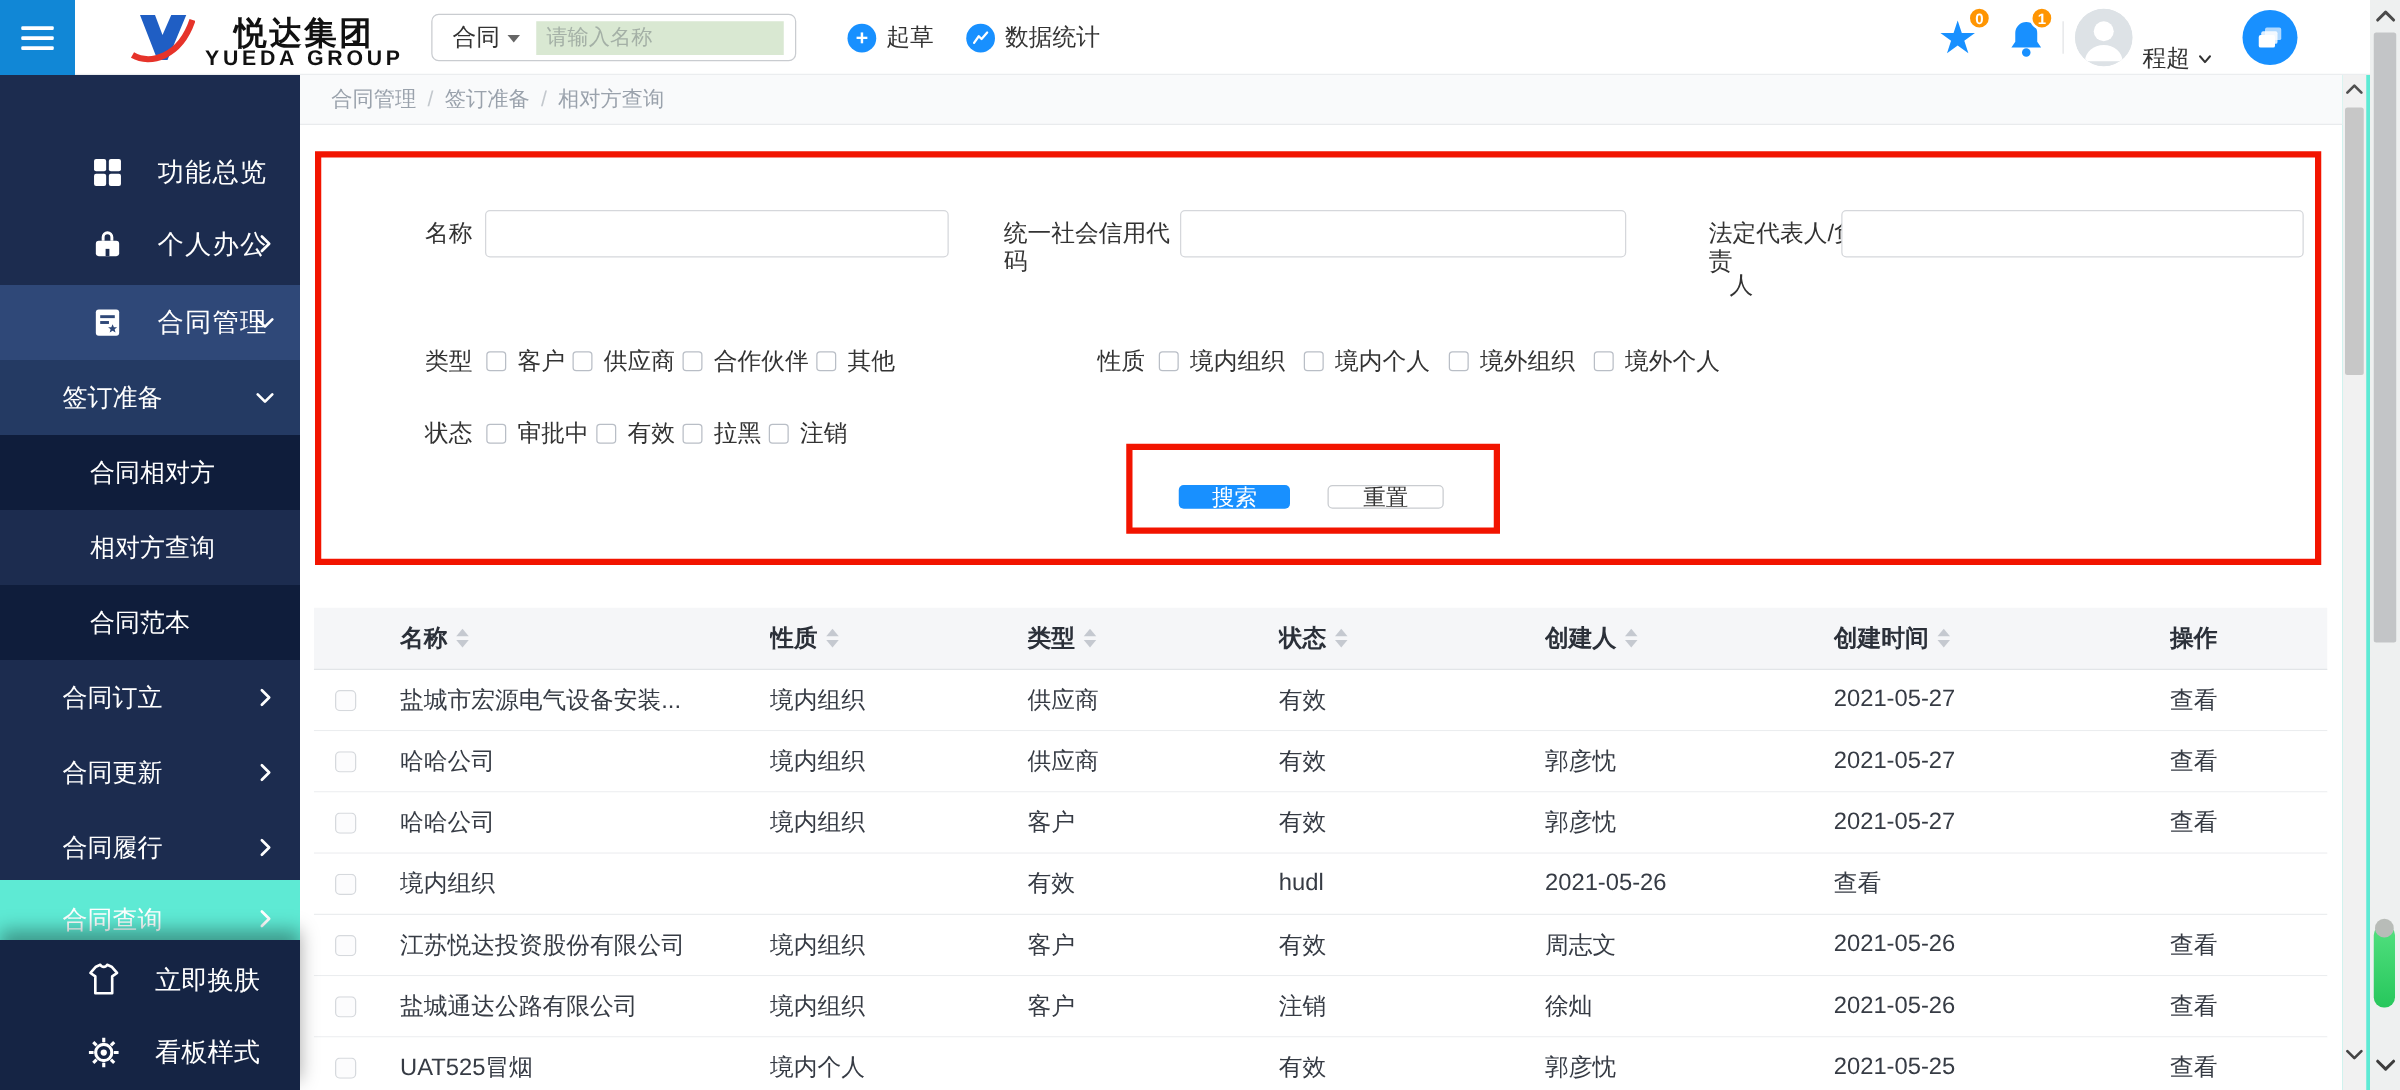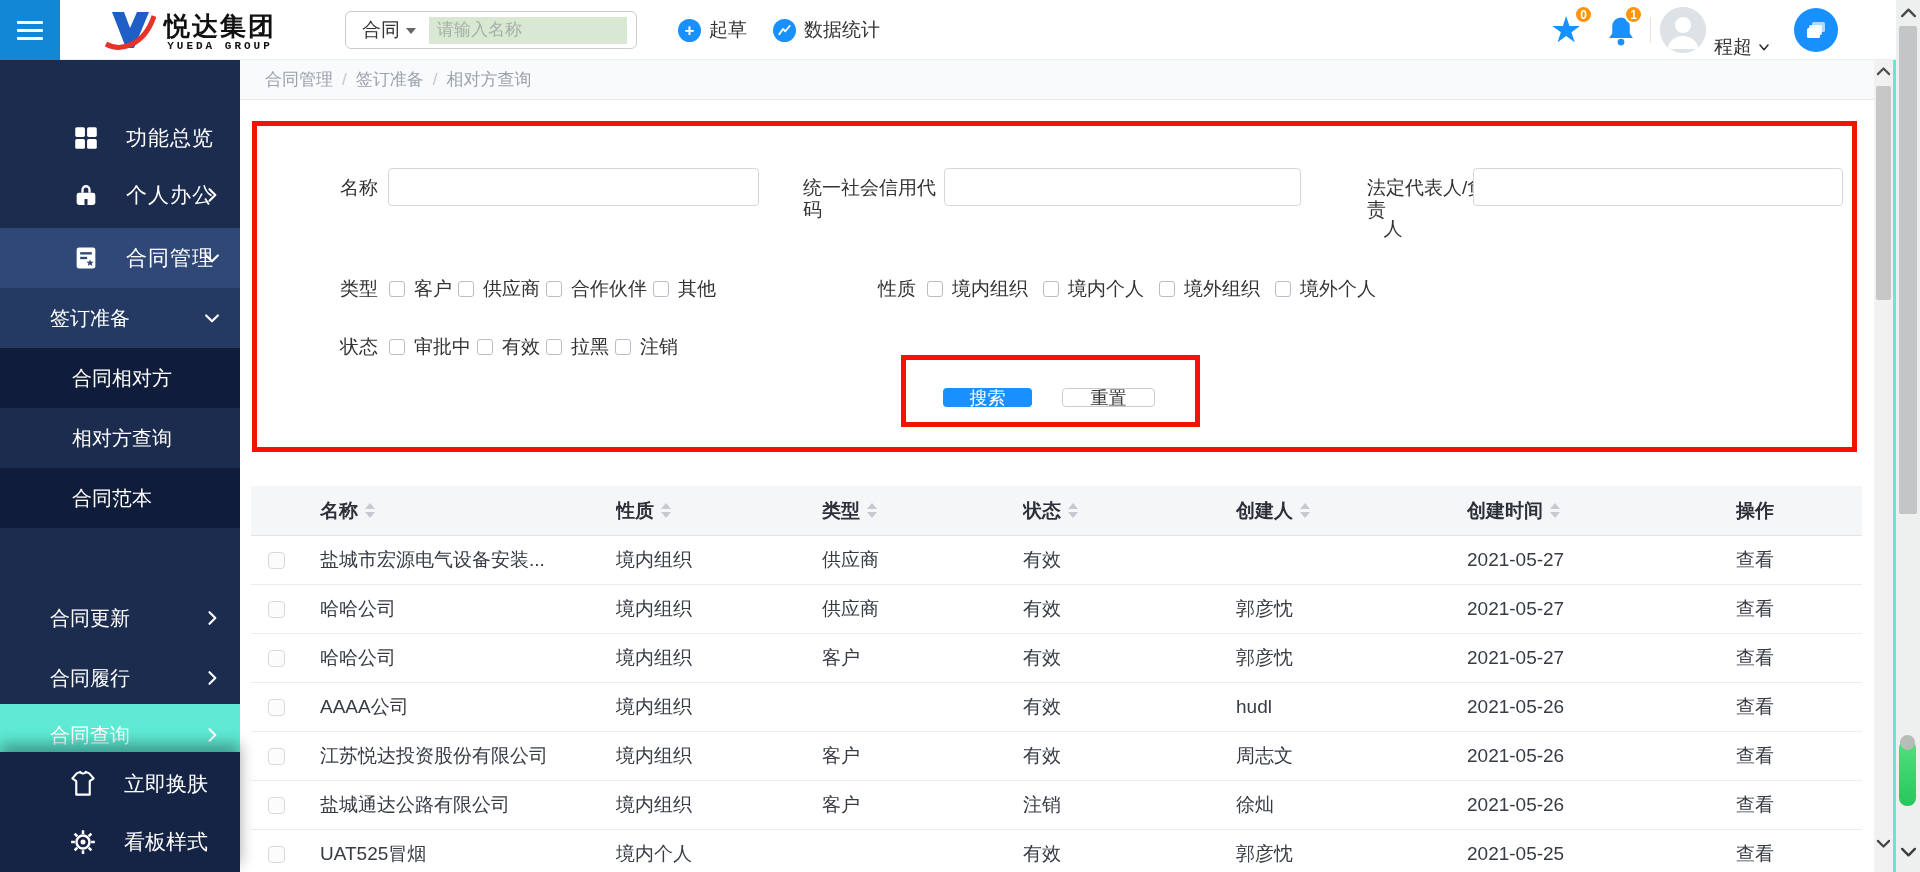--- a/index.html
+++ b/index.html
@@ -9,21 +9,21 @@
 
   
   .header { position:absolute; left:0; top:0; width:1920px; height:60px; background:#fff;
     border-bottom:1px solid #ebedef; z-index:30; }
   .hamburger { position:absolute; left:0; top:0; width:60px; height:60px; background:#1187d6;
     display:flex; flex-direction:column; justify-content:center; align-items:center; gap:5px; cursor:pointer; }
   .hamburger i { display:block; width:26px; height:3px; background:#fff; border-radius:1px; }
   .logo { position:absolute; left:104px; top:8px; display:flex; align-items:center; gap:8px; }
   .logo-text { display:flex; flex-direction:column; align-items:center; }
   .logo-title { font-size:26px; font-weight:bold; color:#111; letter-spacing:2px; line-height:28px; }
-  .logo-sub { font-size:11px; font-weight:bold; color:#111; letter-spacing:3px; line-height:13px;font-family:Liberation Mono, monospace; }
+  .logo-sub { font-size:17px; font-weight:bold; color:#111; letter-spacing:3px; line-height:13px; }
   .search-wrap { position:absolute; left:345px; top:11px; width:292px; height:38px;
     border:1px solid #c9ccd0; border-radius:6px; background:#fff; display:flex; align-items:center; }
   .search-cat { margin-left:16px; font-size:19px; color:#333; display:flex; align-items:center; gap:6px; cursor:pointer; }
   .caret-down-css { width:0; height:0; border-left:5px solid transparent; border-right:5px solid transparent;
     border-top:6px solid #666; margin-top:2px; }
   .search-input { margin-left:13px; width:198px; height:27px; background:#d9e8d2; border:none; outline:none;
     font-size:17px; color:#55615a; padding:0 8px; font-family:inherit; }
   .search-input::placeholder { color:#a4b0a6; }
   .hdr-action { position:absolute; top:0; height:60px; display:flex; align-items:center; gap:8px; cursor:pointer; }
   .act-draft { left:678px; } .act-stats { left:773px; }
@@ -267,20 +267,28 @@
     </div>
 
     <div class="side-item si-cpquery">
       <span class="lbl-l3">相对方查询</span>
     </div>
 
     <div class="side-item si-template">
       <span class="lbl-l3">合同范本</span>
     </div>
 
+    <div class="side-item si-create">
+      <span class="lbl-l2">合同订立</span>
+      <span class="chev">
+        <svg width="20" height="20" viewBox="0 0 24 24">
+            <polyline points="9,5 16,12 9,19" stroke="#fff" stroke-width="2.6" fill="none" stroke-linecap="round" stroke-linejoin="round"></polyline>
+          </svg>
+      </span>
+    </div>
 
     <div class="side-item si-update">
       <span class="lbl-l2">合同更新</span>
       <span class="chev">
         <svg width="20" height="20" viewBox="0 0 24 24">
             <polyline points="9,5 16,12 9,19" stroke="#fff" stroke-width="2.6" fill="none" stroke-linecap="round" stroke-linejoin="round"></polyline>
           </svg>
       </span>
     </div>
 
@@ -489,21 +497,20 @@
     <div class="cell">有效</div>
     <div class="cell">郭彦忱</div>
     <div class="cell">2021-05-27</div>
     <div class="cell action-link">查看</div>
   </div>
 
   <div class="trow">
     <div class="cell cell-check">
       <span class="row-cb"></span>
     </div>
-    <div class="cell">AAAA公司</div>
     <div class="cell">境内组织</div>
     <div class="cell"></div>
     <div class="cell">有效</div>
     <div class="cell">hudl</div>
     <div class="cell">2021-05-26</div>
     <div class="cell action-link">查看</div>
   </div>
 
   <div class="trow">
     <div class="cell cell-check">

